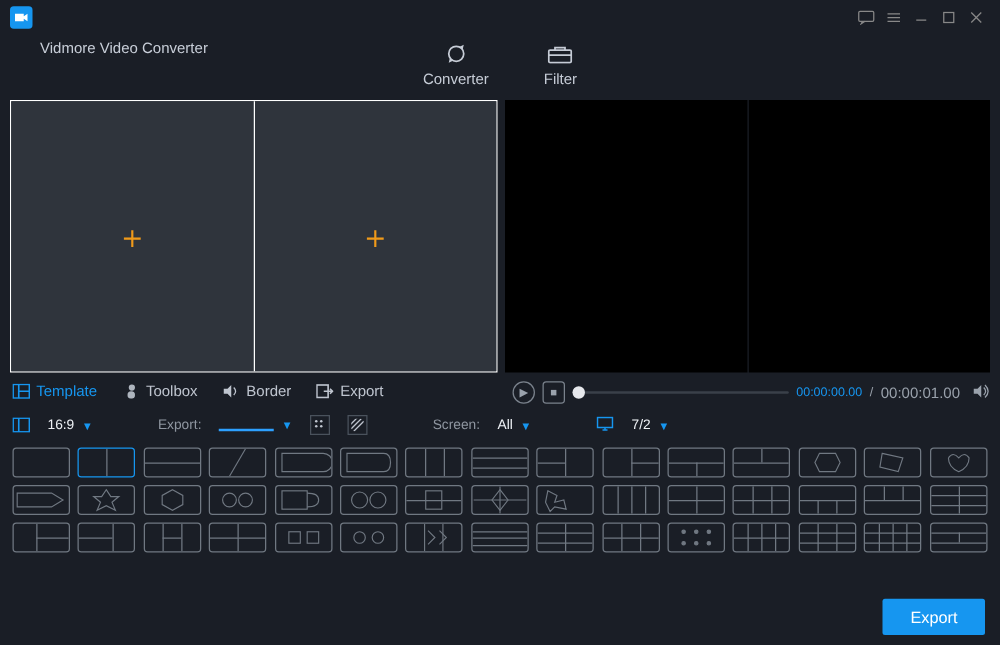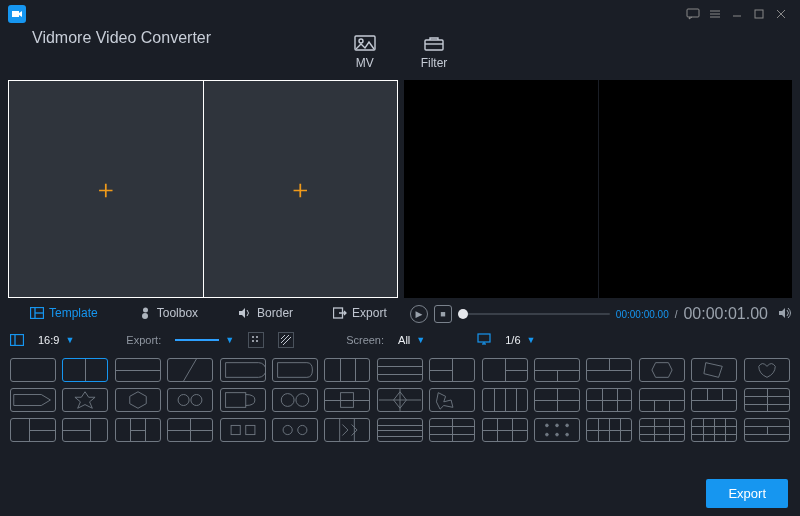--- a/index.html
+++ b/index.html
@@ -1,47 +1,47 @@
 <!DOCTYPE html>
 <html><head>
 <meta charset="utf-8">
 <style>
 * { margin:0; padding:0; box-sizing:border-box; font-family:"Segoe UI",Arial,sans-serif; }
 body { background:#1a1e26; color:#8a929c; width:800px; height:516px; overflow:hidden; font-size:12px; }
 .titlebar { display:flex; align-items:center; height:28px; padding:2px 8px; }
 .logo { width:18px; height:18px; background:#1696f0; border-radius:3px; display:flex; align-items:center; justify-content:center; margin-right:6px; }
 .logo svg { width:12px; height:12px; }
-.app-title { color:#c8ced8; font-size:16px; flex:1;margin-top:48px; }
+.app-title { color:#c8ced8; font-size:12px; flex:1;margin-top:48px; }
 .win-btn { width:22px; height:22px; display:flex; align-items:center; justify-content:center; color:#888; cursor:pointer; }
 .tabs { display:flex; justify-content:center; gap:28px; padding:2px 0 6px 0; position:relative; }
 .tab { display:flex; flex-direction:column; align-items:center; gap:4px; cursor:pointer; padding:4px 8px; color:#c6ccd6; }
 .tab.active { color:#1696f0; border:2px solid #f5f6f8; border-radius:2px; }
 .tab-icon { width:24px; height:18px; display:flex; align-items:center; justify-content:center; }
 .workarea { display:flex; gap:6px; padding:0 8px; height:218px; }
 .pane-left { flex:1; border:1px solid #fff; display:flex; }
 .cell { flex:1; background:#2f343c; display:flex; align-items:center; justify-content:center; }
 .cell + .cell { border-left:1px solid #fff; }
 .plus { color:#f09a1a; font-size:26px; font-weight:300; }
 .pane-right { flex:1; display:flex; flex-direction:column; }
 .preview { flex:1; display:flex; border:none; }
 .pv-cell { flex:1; background:#000; }
 .pv-cell + .pv-cell { margin-left:1px; }
 .transport { display:flex; align-items:center; gap:6px; padding:6px 8px 0 8px; height:26px; }
 .tbtn { width:18px; height:18px; border:1px solid #7a828c; border-radius:50%; display:flex; align-items:center; justify-content:center; color:#9aa2ac; cursor:pointer; font-size:9px; }
 .seek { flex:1; height:2px; background:#3a4049; position:relative; border-radius:2px; }
 .seek .dot { width:10px; height:10px; background:#e6e8ec; border-radius:50%; position:absolute; left:0; top:-4px; }
 .time-cur { color:#1696f0; font-size:10px; }
-.time-dur { color:#9aa2ac; font-size:16px; }
+.time-dur { color:#9aa2ac; font-size:12px; }
 .subtabs { display:flex; align-items:center; gap:20px; padding:6px 10px 4px 10px; height:28px; }
-.subtab { display:flex; align-items:center; gap:5px; color:#bfc5cf; cursor:pointer;margin-left:20px; }
+.subtab { display:flex; align-items:center; gap:5px; color:#bfc5cf; cursor:pointer; }
 .subtab.active { color:#1696f0; }
 .subtab .ic { width:14px; height:14px; display:flex; align-items:center; justify-content:center; }
 .optbar { display:flex; align-items:center; gap:14px; padding:6px 10px; height:28px; color:#bfc5cf; }
 .opt-lbl { color:#8f96a0; font-size:11px; }
-.dd { display:flex; align-items:center; gap:6px; cursor:pointer; color:#eef1f5; font-size:11px; }
+.dd { display:flex; align-items:flex-end; gap:6px; cursor:pointer; color:#eef1f5; font-size:11px; }
 .caret { color:#1696f0; font-size:9px; }
 .border-line { width:44px; height:0; border-top:2px solid #2da0ff; }
 .sq { width:16px; height:16px; border:1px solid #4a525c; display:flex; align-items:center; justify-content:center; cursor:pointer; }
 .grid { padding:4px 10px; display:grid; grid-template-columns:repeat(15,1fr); gap:6px; }
 .tmpl { width:46px; height:24px; border:1px solid #707882; border-radius:3px; position:relative; cursor:pointer; overflow:hidden; }
 .tmpl.active { border-color:#1696f0; }
 .tmpl .v { position:absolute; top:0; bottom:0; width:1px; background:#707882; }
 .tmpl .h { position:absolute; left:0; right:0; height:1px; background:#707882; }
 .tmpl svg { width:100%; height:100%; stroke:#707882; stroke-width:1; fill:none; }
 .footer { position:absolute; bottom:8px; right:12px; }
@@ -85,27 +85,27 @@
       <svg width="12" height="12" stroke="#888">
         <line x1="2" y1="2" x2="10" y2="10"></line>
         <line x1="10" y1="2" x2="2" y2="10"></line>
       </svg>
     </div>
 </div>
 
 <div class="tabs">
   <div class="tab">
     <div class="tab-icon">
-        <svg width="22" height="16" viewBox="0 0 22 16" fill="none" stroke="#c6ccd6" stroke-width="1.4">
-          <rect x="1" y="1" width="20" height="14" rx="1"></rect>
-          <circle cx="7" cy="6" r="2"></circle>
-          <path d="M2 14 l5 -5 l4 4 l4 -6 l5 7"></path>
+        <svg width="20" height="18" viewBox="0 0 20 18" fill="none" stroke="#c6ccd6" stroke-width="1.4">
+          <circle cx="10" cy="9" r="6"></circle>
+          <path d="M13 4 l2 -1 l-0.5 2.2"></path>
+          <path d="M7 14 l-2 1 l0.5 -2.2"></path>
         </svg>
       </div>
-    <span>MV</span>
+    <span>Converter</span>
   </div>
   <div class="tab">
     <div class="tab-icon">
         <svg width="20" height="16" viewBox="0 0 20 16" fill="none" stroke="#c6ccd6" stroke-width="1.4">
           <rect x="1" y="5" width="18" height="10" rx="1"></rect>
           <path d="M6 5 v-2 h8 v2"></path>
           <line x1="1" y1="9" x2="19" y2="9"></line>
         </svg>
       </div>
     <span>Filter</span>
@@ -222,21 +222,21 @@
       <span>All</span>
       <span class="caret">▼</span>
     </span>
   <div class="spacer"></div>
   <span><svg width="14" height="12" viewBox="0 0 14 12" fill="none" stroke="#1696f0" stroke-width="1.2">
         <rect x="1" y="1" width="12" height="8"></rect>
         <line x1="5" y1="11" x2="9" y2="11"></line>
         <line x1="7" y1="9" x2="7" y2="11"></line>
       </svg></span>
   <span class="dd">
-      <span>1/6</span>
+      <span>7/2</span>
       <span class="caret">▼</span>
     </span>
 </div>
 
 <div class="grid">
 
   <div class="tmpl"></div>
   <div class="tmpl active">
       <div class="v" style="left:50%"></div>
     </div>

